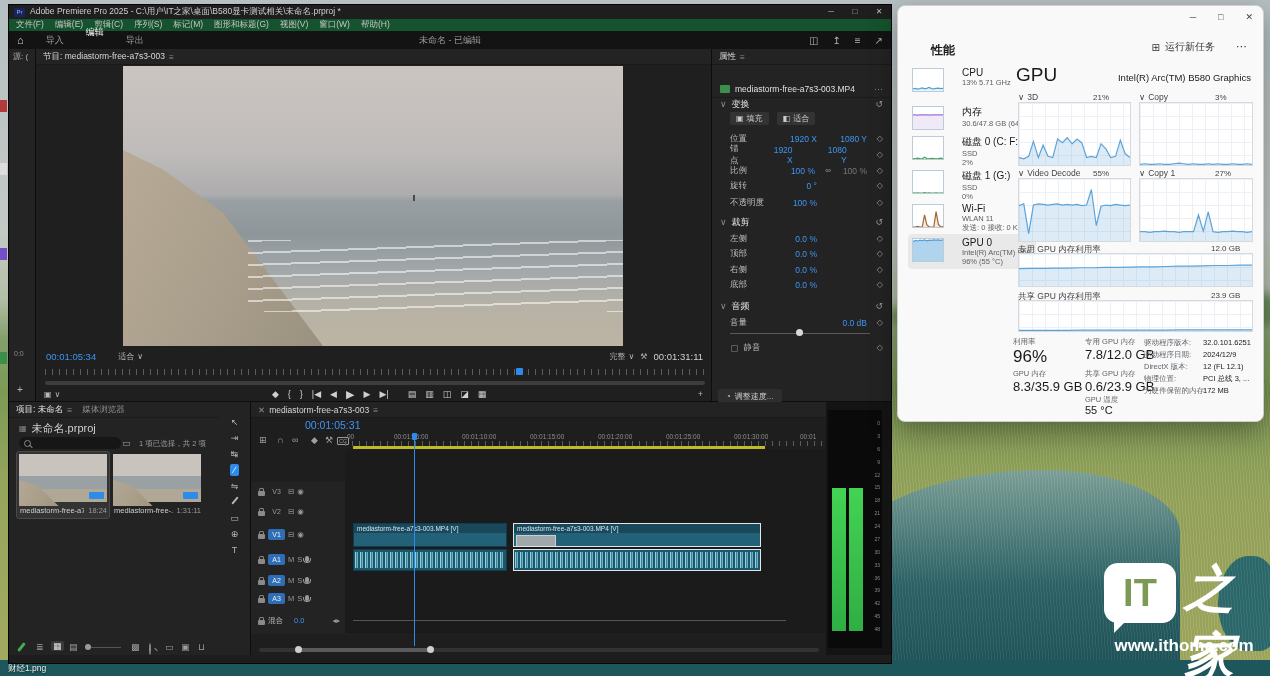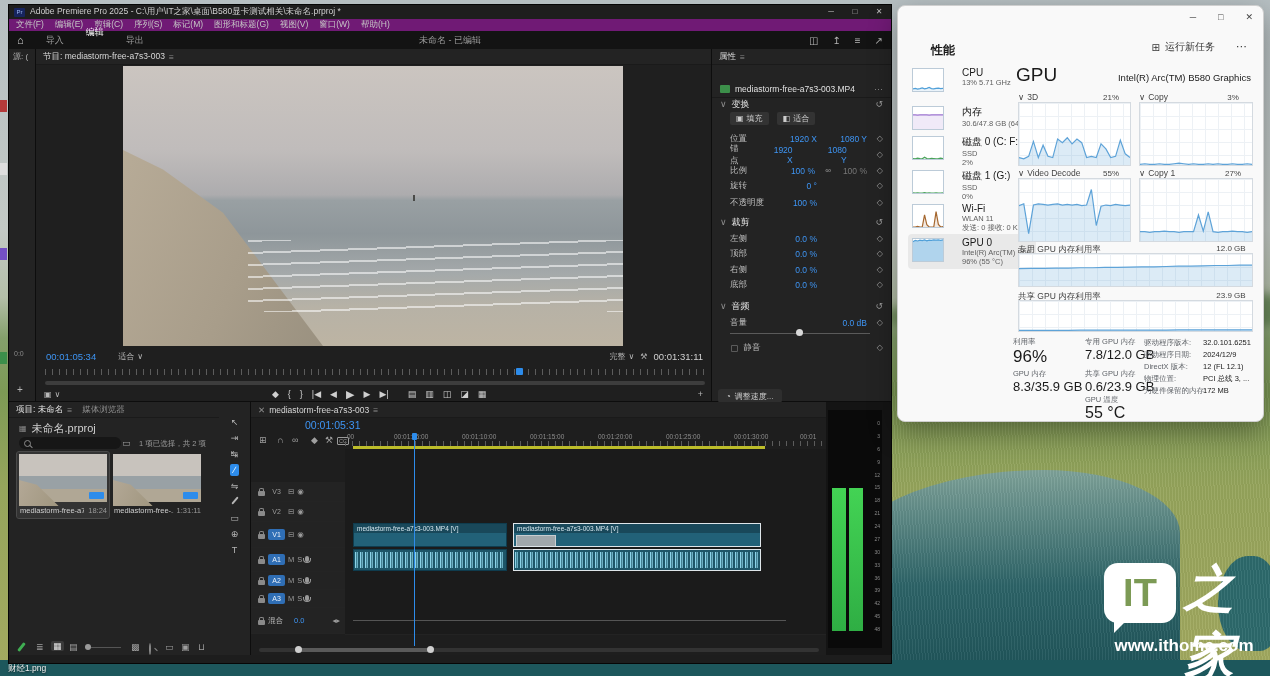--- a/index.html
+++ b/index.html
@@ -26,21 +26,21 @@
   .wm-url{position:absolute;left:1098px;top:636px;width:172px;text-align:center;color:#fff;font-weight:bold;font-size:17px;}
   .file-label{position:absolute;left:8px;top:663px;color:#eee;font-size:8.5px;text-shadow:0 1px 2px rgba(0,0,0,.6);}
   
   .prw{position:absolute;left:8px;top:4px;width:882px;height:658px;background:#0d0d0d;border:1px solid #060606;color:#c8c8c8;font-size:9px;}
   .prtitle{position:absolute;left:0;top:0;right:0;height:14px;background:#1e1e1e;display:flex;align-items:center;gap:5px;padding-left:5px;}
   .prbadge{width:11px;height:9px;background:#17245e;color:#9ab4f0;font-size:6px;display:flex;align-items:center;justify-content:center;border-radius:1px;}
   .prtitle-text{font-size:8.5px;color:#cfcfcf;white-space:nowrap;}
   .winbtns{position:absolute;right:0;top:0;height:14px;display:flex;}
   .winbtn{width:24px;text-align:center;font-size:8px;color:#bbb;line-height:14px;}
   .winbtn.close{background:transparent;}
-  .prmenu{position:absolute;left:0;top:14px;right:0;height:12px;background:#701a75;display:flex;align-items:center;gap:11px;padding-left:7px;font-size:8.5px;color:#c5c5c5;}
+  .prmenu{position:absolute;left:0;top:14px;right:0;height:12px;background:#14532d;display:flex;align-items:center;gap:11px;padding-left:7px;font-size:8.5px;color:#c5c5c5;}
   .prhead{position:absolute;left:0;top:26px;right:0;height:18px;background:#131313;display:flex;align-items:center;}
   .prhead .tab{margin-left:22px;font-size:9px;color:#9a9a9a;}
   .prhead .tab.active{color:#fff;border-bottom:2px solid #22c55e;padding-bottom:14px;}
   .doc-state{position:absolute;left:50%;transform:translateX(-50%);color:#9a9a9a;font-size:9px;}
   .headicons{position:absolute;right:8px;display:flex;gap:14px;color:#b5b5b5;font-size:10px;}
   .panel{position:absolute;background:#232323;}
   .ptab{height:15px;display:flex;align-items:center;gap:4px;padding:0 7px;font-size:8.5px;color:#d8d8d8;background:#232323;border-bottom:1px solid #1a1a1a;}
   .dim{color:#8d8d8d;}
   .blue{color:#3e95f4;margin-left:44px;}
   
@@ -112,21 +112,21 @@
   .tm-runtask{position:absolute;right:48px;top:34px;display:flex;align-items:center;gap:5px;font-size:10px;color:#333;}
   .tm-more{position:absolute;right:16px;top:34px;color:#333;font-size:11px;}
   .sbitem{position:absolute;left:10px;width:122px;display:flex;gap:18px;align-items:flex-start;padding:3px 2px 3px 4px;border-radius:4px;}
   .sbitem.sel{background:#e9e9e9;}
   .sbchart{width:30px;height:22px;border:1px solid #bccbd8;background:#fff;flex:none;margin-top:1px;}
   .sbname{font-size:10px;color:#1a1a1a;}
   .sbsub{font-size:7.5px;color:#606060;white-space:nowrap;}
   .tm-gputitle{position:absolute;left:118px;top:58px;font-size:19px;color:#1a1a1a;}
   .tm-gpusub{position:absolute;right:12px;top:66px;font-size:9.5px;color:#1a1a1a;}
   .chlabel{position:absolute;font-size:8.5px;color:#444;display:flex;align-items:center;gap:3px;}
-  .chpct{position:absolute;font-size:8px;color:#444;text-align:center;}
+  .chpct{position:absolute;font-size:8px;color:#444;text-align:left;}
   .tmchart{position:absolute;border:1px solid #d4dae0;background-color:#fff;
       background-image:linear-gradient(#edf1f5 1px,transparent 1px),linear-gradient(90deg,#edf1f5 1px,transparent 1px);
       background-size:13px 13px;}
   .statlab{position:absolute;font-size:7.5px;color:#5f6368;}
   .statval{position:absolute;font-size:13px;color:#1a1a1a;}
   .statbig{position:absolute;font-size:17px;color:#1a1a1a;}
   .kvk{position:absolute;font-size:7.5px;color:#5f6368;white-space:nowrap;}
   .kvv{position:absolute;font-size:7.5px;color:#1a1a1a;white-space:nowrap;}
 </style>
 </head>
@@ -724,21 +724,21 @@
     <div class="statlab" style="left:115px;top:331px;">利用率</div>
     <div class="statbig" style="left:115px;top:341px;">96%</div>
     <div class="statlab" style="left:115px;top:363px;">GPU 内存</div>
     <div class="statval" style="left:115px;top:373px;">8.3/35.9 GB</div>
 
     <div class="statlab" style="left:187px;top:331px;">专用 GPU 内存</div>
     <div class="statval" style="left:187px;top:341px;">7.8/12.0 GB</div>
     <div class="statlab" style="left:187px;top:363px;">共享 GPU 内存</div>
     <div class="statval" style="left:187px;top:373px;">0.6/23.9 GB</div>
     <div class="statlab" style="left:187px;top:389px;">GPU 温度</div>
-    <div class="statval" style="left:187px;top:398px;font-size:16px;">55 °C</div>
+    <div class="statval" style="left:187px;top:398px;font-size:11px;">55 °C</div>
 
     <div class="kvk" style="left:246px;top:332px;">驱动程序版本:</div>
     <div class="kvv" style="left:305px;top:332px;">32.0.101.6251</div>
     <div class="kvk" style="left:246px;top:344px;">驱动程序日期:</div>
     <div class="kvv" style="left:305px;top:344px;">2024/12/9</div>
     <div class="kvk" style="left:246px;top:356px;">DirectX 版本:</div>
     <div class="kvv" style="left:305px;top:356px;">12 (FL 12.1)</div>
     <div class="kvk" style="left:246px;top:368px;">物理位置:</div>
     <div class="kvv" style="left:305px;top:368px;">PCI 总线 3, ...</div>
     <div class="kvk" style="left:246px;top:380px;">为硬件保留的内存:</div>

